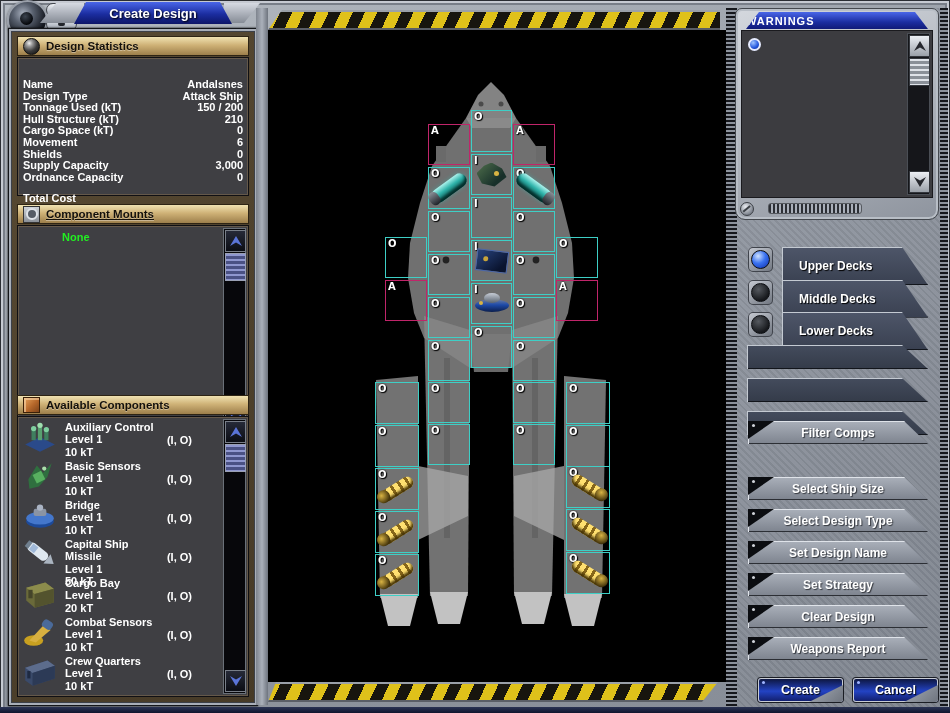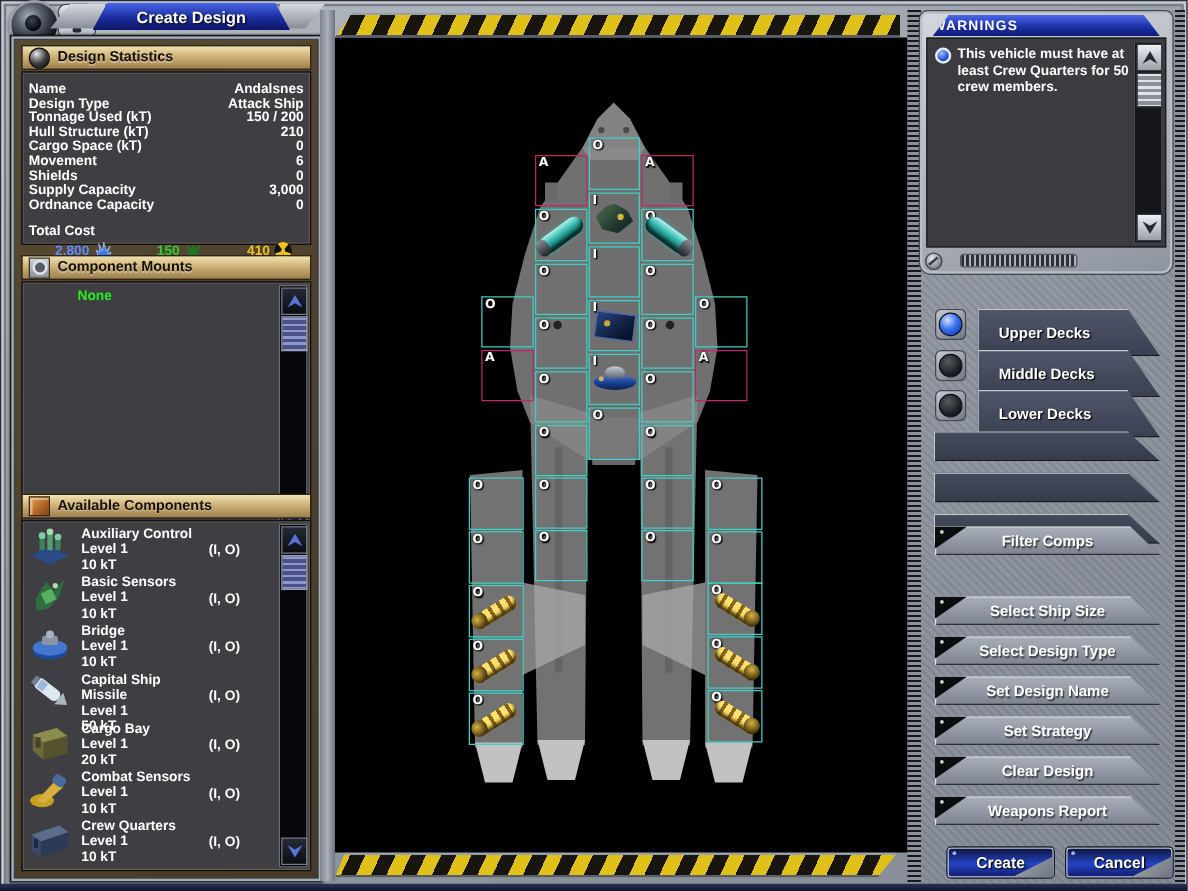--- a/index.html
+++ b/index.html
@@ -178,21 +178,21 @@
   <div id="banner-wing-r" class="abs"></div>
   <div id="banner" class="abs">
     <span>Create Design</span>
   </div>
 
   <div id="left-panel" class="abs">
     <div class="sect-header" style="top:7px;">
       <span class="hdr-sphere"></span>
       <span>Design Statistics</span>
     </div>
-    <div class="sect-body" style="top:28px;height:139px;padding-top:8px;">
+    <div class="sect-body" style="top:28px;height:139px;padding-top:21px;">
       <div>
           <div class="stat-row">
             <span>Name</span>
             <span>Andalsnes</span>
           </div>
           <div class="stat-row">
             <span>Design Type</span>
             <span>Attack Ship</span>
           </div>
           <div class="stat-row">
@@ -252,21 +252,21 @@
                   <path d="M7.5 7.5 L1.2 9.8 A6.6 6.6 0 0 0 7.2 14.4 Z"></path>
                   <path d="M7.5 7.5 L13.8 9.8 A6.6 6.6 0 0 1 7.8 14.4 Z"></path>
                   <circle cx="7.5" cy="7.5" r="1.6"></circle>
                 </g>
               </svg>
             </span>
           </span>
         </div>
     </div>
 
-    <div class="sect-header" style="top:175px;">
+    <div class="sect-header" style="top:175px;text-decoration:underline;">
       <span class="hdr-ring"></span>
       <span>Component Mounts</span>
     </div>
     <div class="sect-body" style="top:196px;height:210px;">
       <div>
           <div class="mount-item" style="color: rgb(34, 238, 34);">None</div>
         </div>
       <div class="sbar">
         <div class="sbtn up">
           <svg width="14" height="12" viewBox="0 0 14 12">
@@ -586,21 +586,20 @@
   <div id="rp-bg" class="abs"></div>
   <div id="right-panel" class="abs">
     <div id="warnings">
       <div id="warnings-header">
         <span>WARNINGS</span>
       </div>
       <div id="warnings-body">
         <div>
             <div class="warning-item">
               <span class="bullet"></span>
-              <span>This vehicle must have at least Crew Quarters for 50 crew members.</span>
             </div>
           </div>
         <div class="sbar silver">
           <div class="sbtn up">
             <svg width="14" height="12" viewBox="0 0 14 12">
                 <polygon points="7,1 13,11 7,7.5 1,11" fill="#26282e"></polygon>
               </svg>
           </div>
           <div class="sthumb"></div>
           <div class="sbtn dn">

